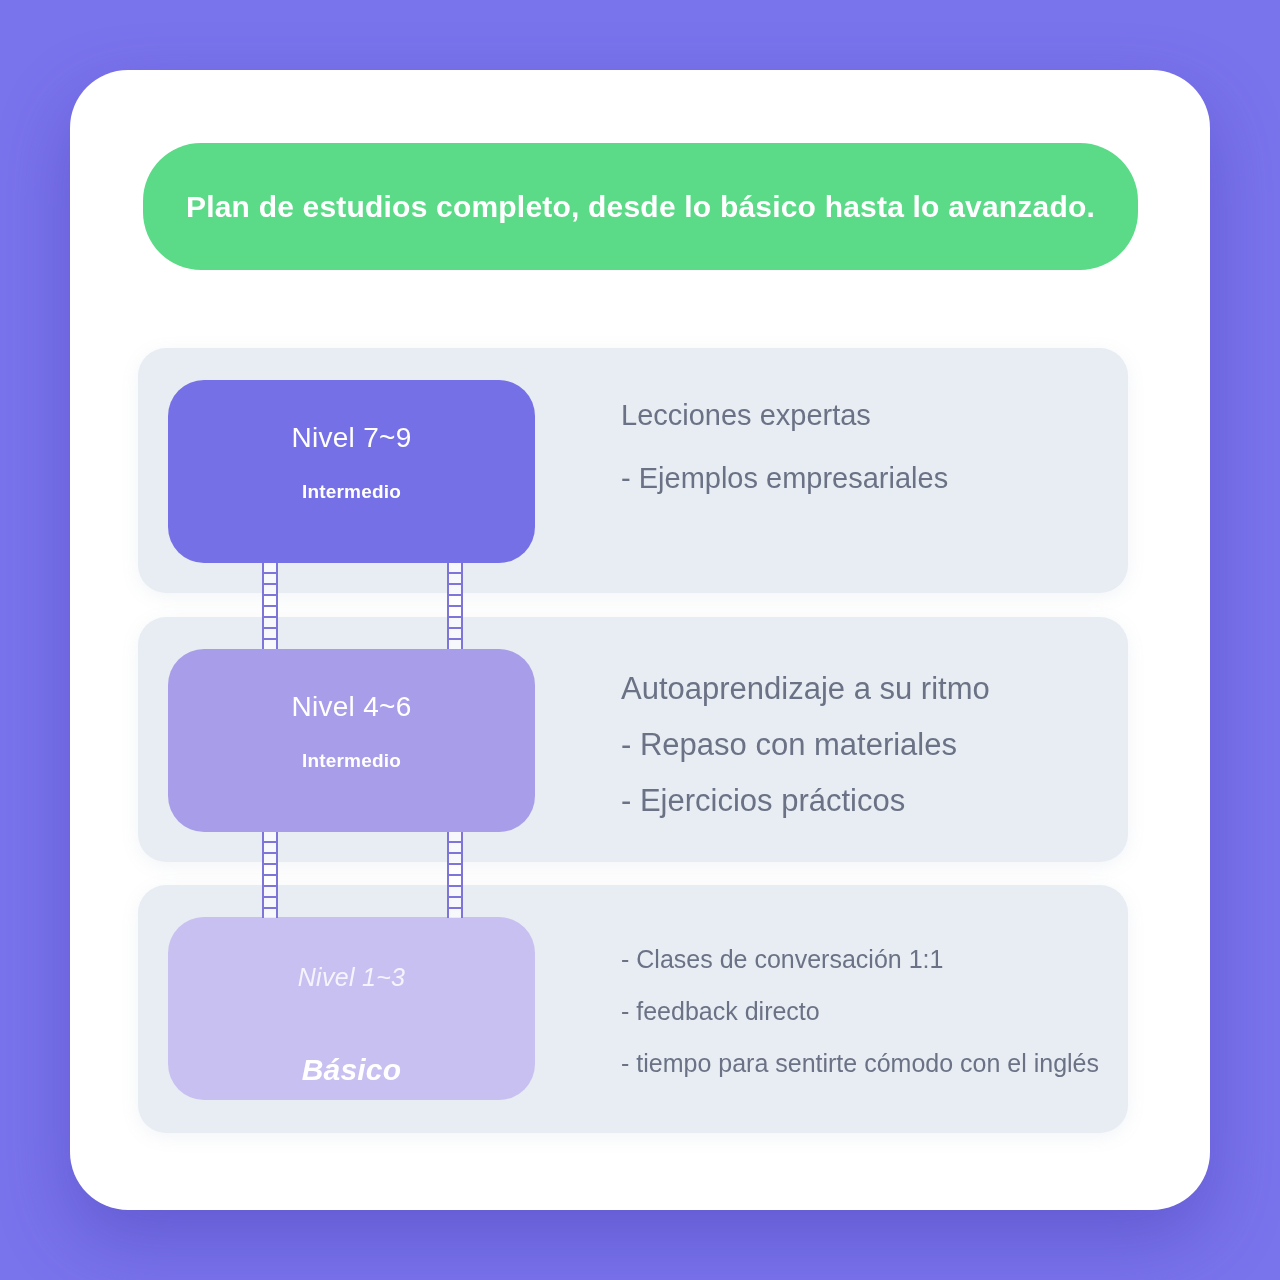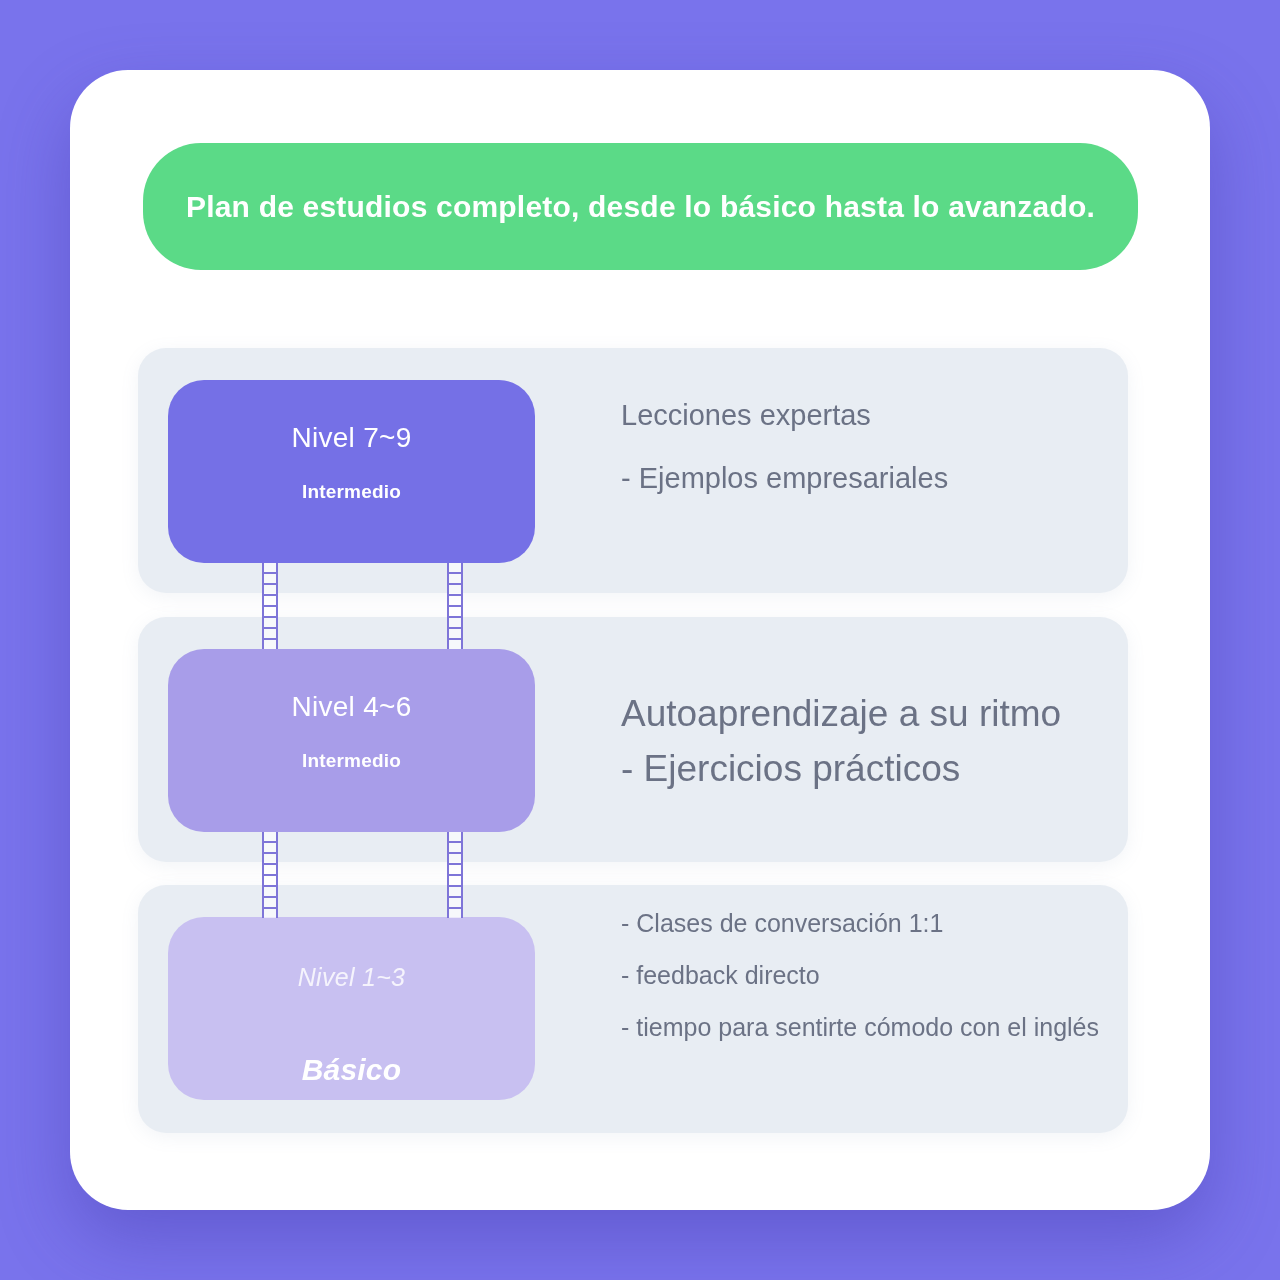--- a/index.html
+++ b/index.html
@@ -76,22 +76,22 @@
 
   .text-col {
     position:absolute; left:455px; top:0; right:4px;
     display:flex; flex-direction:column;
     color:var(--textGray);
     font-weight:500;
     white-space:nowrap;
     margin-left:28px;
   }
   .row-0 .text-col { padding-top:53px; gap:34px; font-size:29px; }
-  .row-1 .text-col { padding-top:78px; gap:18px; font-size:37px; }
-  .row-2 .text-col { padding-top:26px; gap:27px; font-size:25px; }
+  .row-1 .text-col { padding-top:56px; gap:25px; font-size:31px; }
+  .row-2 .text-col { padding-top:62px; gap:27px; font-size:25px; }
   .line { line-height:1; }
 
   .ladder {
     position:absolute;
     width:16px; height:86px;
     border-left:2.5px solid var(--ladder);
     border-right:2.5px solid var(--ladder);
     background-color: rgba(255,255,255,0.62);
     background-image: repeating-linear-gradient(
       to bottom,
@@ -126,20 +126,21 @@
       </div>
     </section>
 
     <section class="row row-1">
       <div class="level-box box-intermediate">
         <div class="level-name">Nivel 4~6</div>
         <div class="level-label">Intermedio</div>
       </div>
       <div class="text-col">
         <div class="line heading">Autoaprendizaje a su ritmo</div>
+        <div class="line">- Repaso con materiales</div>
         <div class="line">- Ejercicios prácticos</div>
       </div>
     </section>
 
     <section class="row row-2">
       <div class="level-box box-basic">
         <div class="level-name">Nivel 1~3</div>
         <div class="level-label">Básico</div>
       </div>
       <div class="text-col">

